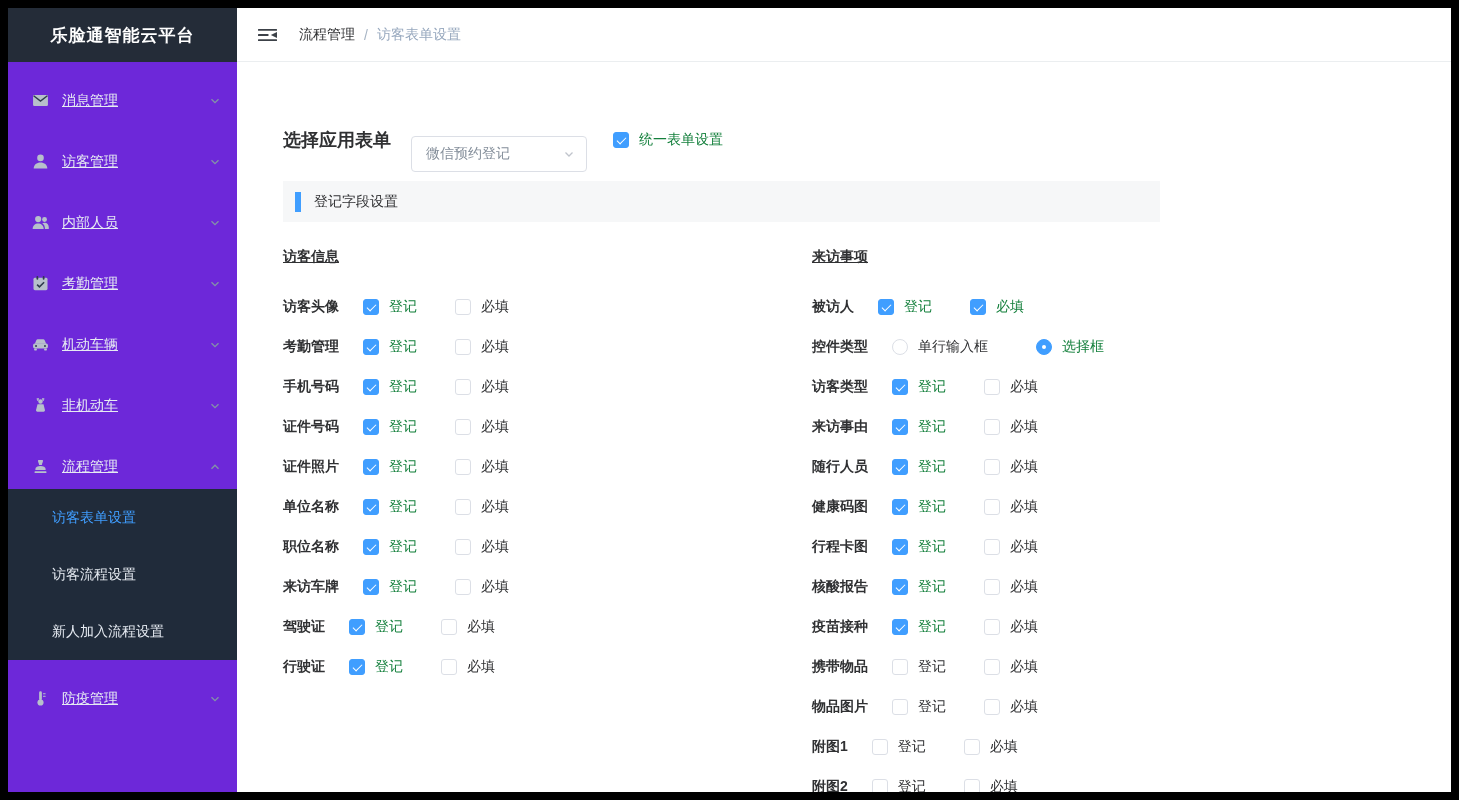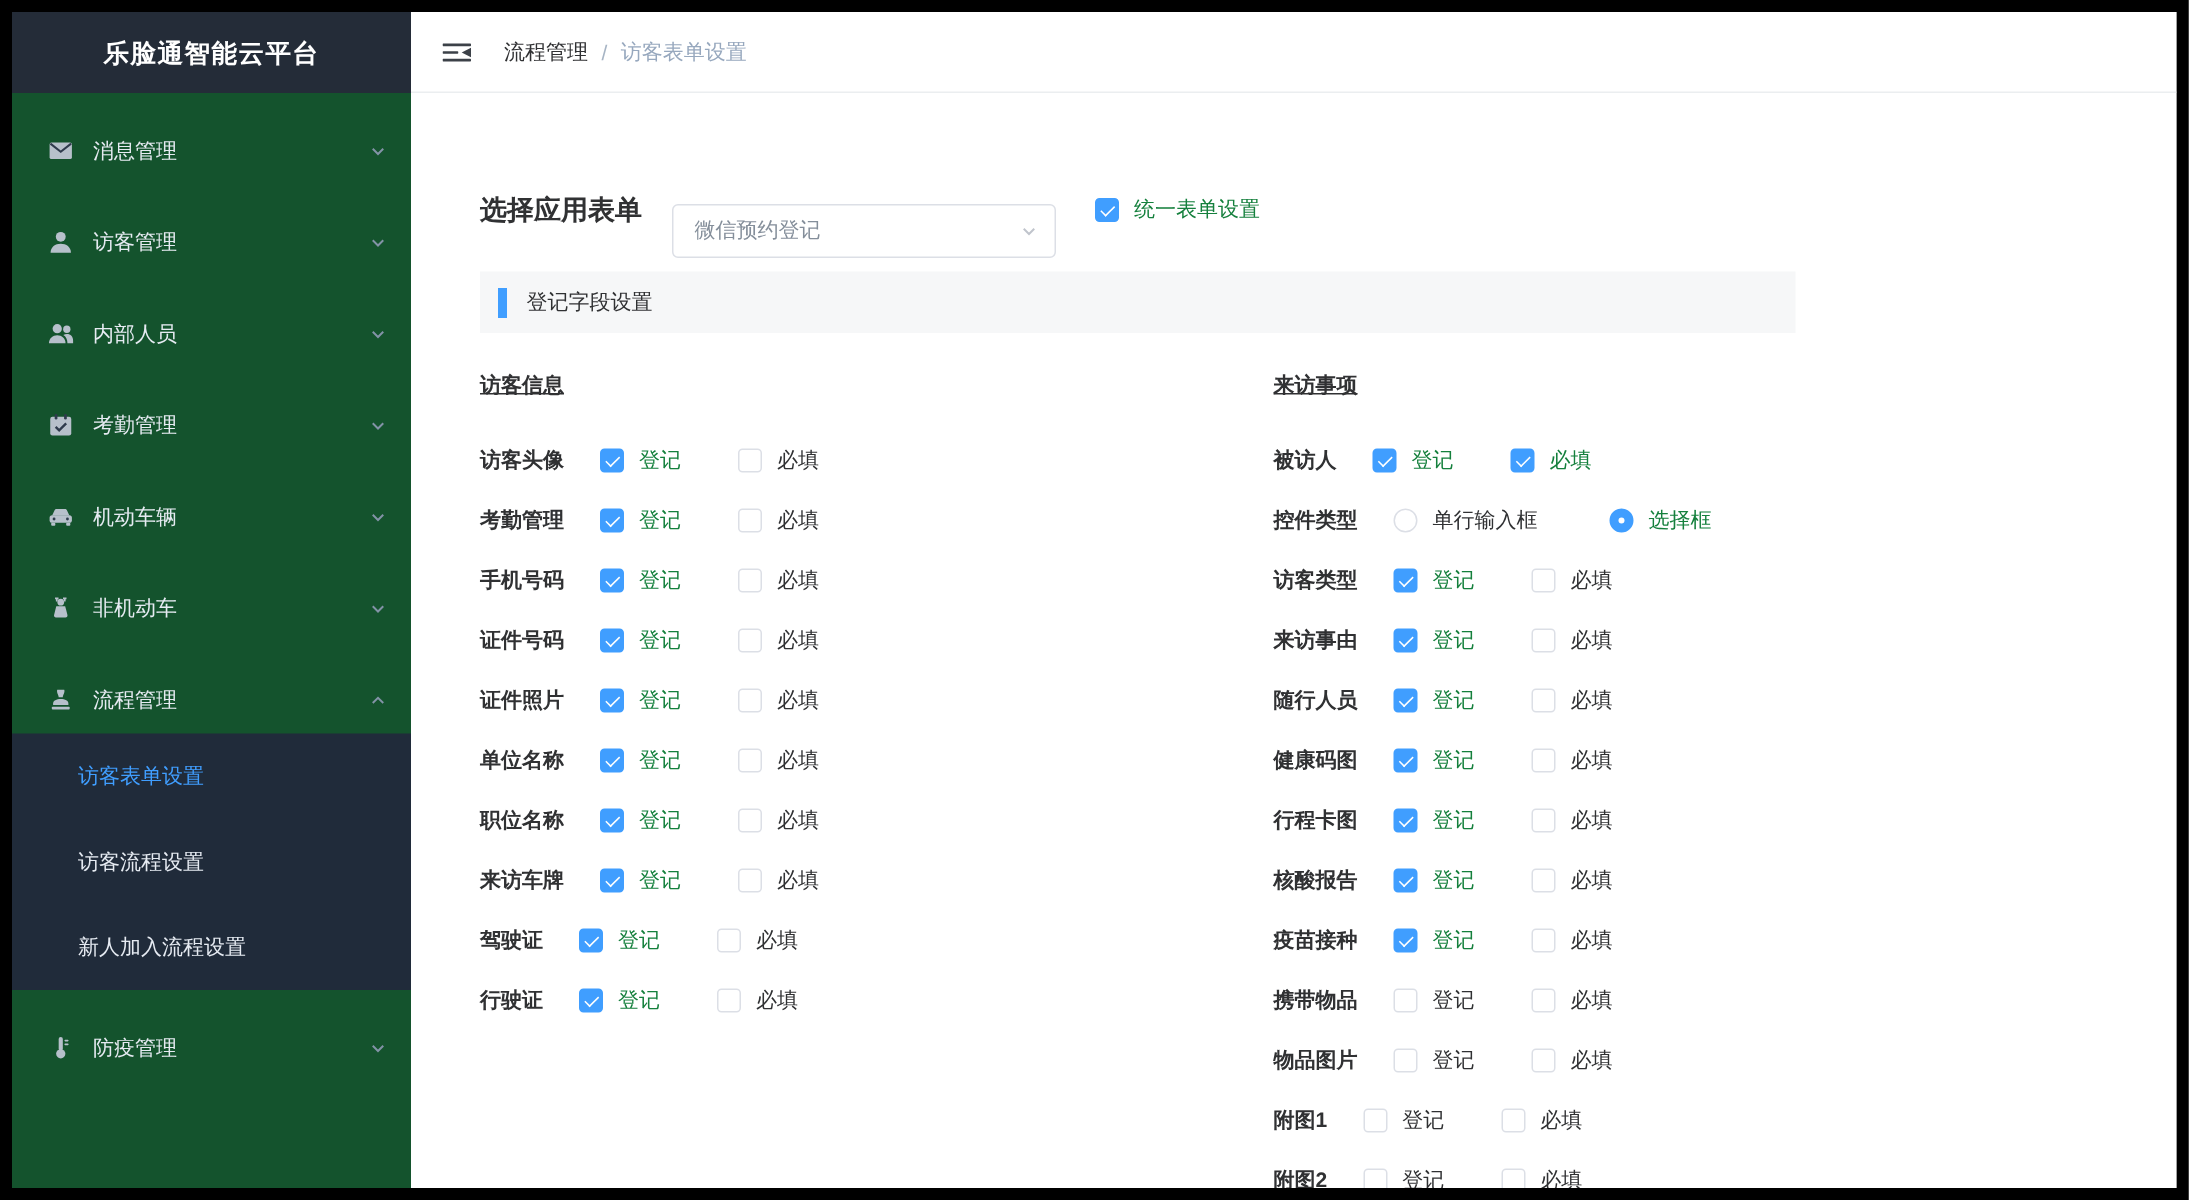--- a/index.html
+++ b/index.html
@@ -2,26 +2,26 @@
 <html><head>
 <meta charset="utf-8">
 <style>
   * { box-sizing: border-box; }
   html,body { margin:0; padding:0; width:1459px; height:800px; overflow:hidden;
               background:#000; font-family:"Liberation Sans","DejaVu Sans",sans-serif; }
   .frame { position:absolute; left:8px; top:8px; width:1443px; height:784px;
            display:flex; overflow:hidden; background:#fff; }
 
   
-  .sidebar { width:266px; flex-shrink:0; background:#14532d; display:flex; flex-direction:column;justify-content:space-between; }
+  .sidebar { width:229px; flex-shrink:0; background:#6d28d9; display:flex; flex-direction:column;justify-content:space-between; }
   .logo { height:54px; flex-shrink:0; background:#242c38; color:#fff; font-size:17px; font-weight:bold;
           letter-spacing:1px; display:flex; align-items:center; justify-content:center; }
   .menu { flex:1; overflow:hidden; }
   .menu-item { height:61px; display:flex; align-items:center; padding:16px 16px 0 24px;
-               color:#e6ebf2; font-size:14px; cursor:pointer; }
+               color:#e6ebf2; font-size:14px; cursor:pointer;text-decoration:underline; }
   .mi-icon { width:17px; height:17px; margin-right:13px; display:flex; align-items:center; flex-shrink:0; }
   .mi-label { flex:1; }
   .mi-chev { display:flex; align-items:center; }
   .submenu { background:#202b3a; }
   .submenu-item { height:57px; display:flex; align-items:center; padding-left:44px;
                   color:#e6ebf2; font-size:14px; cursor:pointer; }
   .submenu-item.active { color:#409EFF; }
 
   
   .main { flex:1; min-width:0; background:#fff; display:flex; flex-direction:column; }
@@ -29,21 +29,21 @@
             display:flex; align-items:center; padding-left:21px; }
   .collapse-btn { width:19px; height:16px; margin-right:22px; cursor:pointer; display:flex; }
   .breadcrumb { font-size:14px; color:#303133; display:flex; align-items:center; }
   .breadcrumb .sep { margin:0 9px; color:#a6b4c4; }
   .breadcrumb .current { color:#97a8be; }
 
   .content { flex:1; overflow:hidden; padding:60px 0 0 46px; }
 
   .form-row { display:flex; align-items:center; height:36px; }
   .form-label { font-weight:bold; font-size:18px; color:#303133; margin-right:20px; }
-  .select { width:256px; height:36px; border:1px solid #dcdfe6; border-radius:4px; cursor:pointer;
+  .select { width:176px; height:36px; border:1px solid #dcdfe6; border-radius:4px; cursor:pointer;
             display:flex; align-items:center; justify-content:space-between; padding:0 10px 0 14px;margin-top:28px; }
   .select-value { font-size:14px; color:#848e9a; }
   .unified { margin-left:26px; }
 
   .section-bar { margin-top:23px; width:877px; height:41px; background:#f6f7f8;
                  display:flex; align-items:center; }
   .accent { width:6px; height:20px; background:#409EFF; margin:0 13px 0 12px; }
   .section-title { font-size:14px; color:#303133; }
 
   .columns { display:flex; margin-top:24px; }

